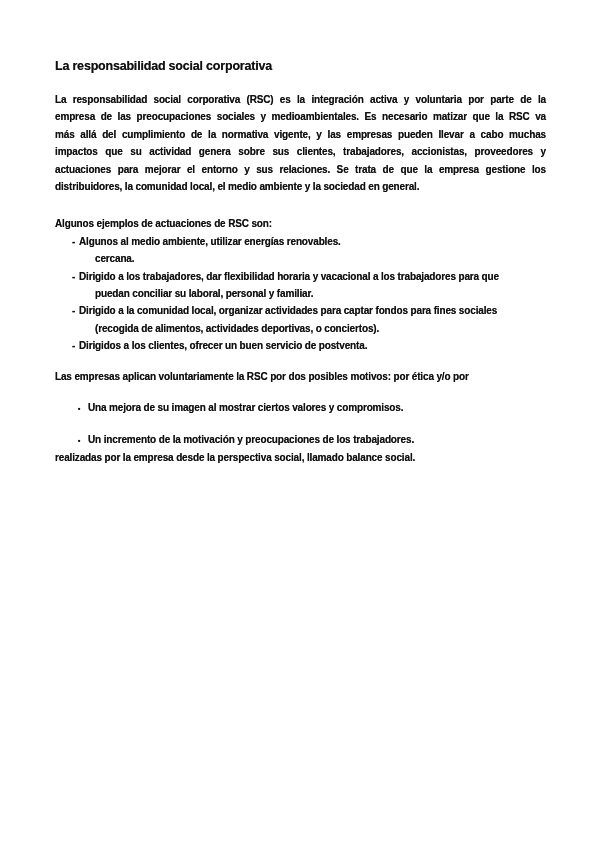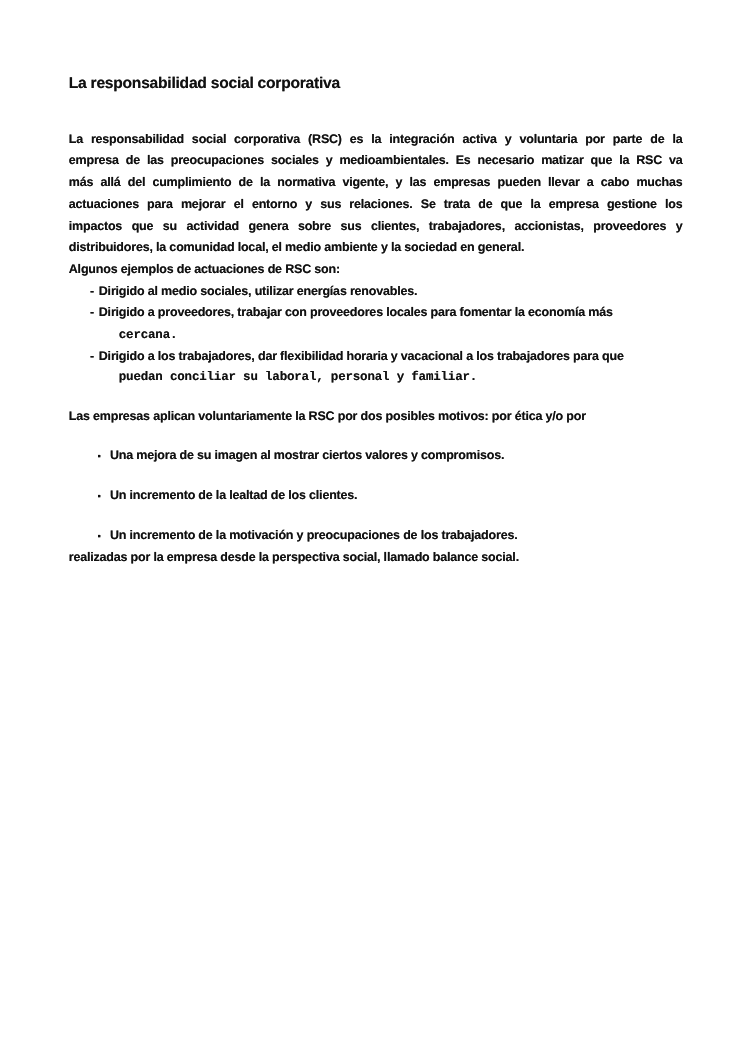--- a/index.html
+++ b/index.html
@@ -26,32 +26,32 @@
     letter-spacing: -0.15px;
     line-height: 17.4px;
     text-shadow: 0 0 0.35px rgba(17,17,17,0.65);
   }
   .doc-title {
     margin-top: 57px;
     font-size: 12.5px;
     line-height: 18px;
     letter-spacing: -0.2px;
   }
-  .intro { margin-top: 28px; }
+  .intro { margin-top: 16px; }
   .intro .jline {
     text-align: justify;
     text-align-last: justify;
   }
   .intro .jline:last-child {
     text-align: center;
     text-align-last: left;
   }
-  .examples-heading { margin-top: 0; }
+  .examples-heading { margin-top: 20px; }
   .dash-item-first { padding-left: 17px; }
-  .dash-item-cont  { padding-left: 40px; font-family: Liberation Mono, monospace; }
+  .dash-item-cont  { padding-left: 40px; }
   .dash-marker {
     display: inline-block;
     width: 7px;
   }
   .motives { margin-top: 13px; }
   .benefits { margin-top: 7px; }
   .bullet-line { padding-left: 23px; margin-top: 14px; }
   .bullet-marker {
     display: inline-block;
     width: 10px;
@@ -65,65 +65,68 @@
 
 <div class="page" style="background: rgb(255, 255, 255);">
   <div class="content" style="color: rgb(17, 17, 17);">
 
     <div class="doc-title">La responsabilidad social corporativa</div>
 
     <div class="intro">
       <div class="line jline">La responsabilidad social corporativa (RSC) es la integración activa y voluntaria por parte de la</div>
       <div class="line jline">empresa de las preocupaciones sociales y medioambientales. Es necesario matizar que la RSC va</div>
       <div class="line jline">más allá del cumplimiento de la normativa vigente, y las empresas pueden llevar a cabo muchas</div>
+      <div class="line jline">impactos que su actividad genera sobre sus clientes, trabajadores, accionistas, proveedores y</div>
       <div class="line jline">actuaciones para mejorar el entorno y sus relaciones. Se trata de que la empresa gestione los</div>
-      <div class="line jline">impactos que su actividad genera sobre sus clientes, trabajadores, accionistas, proveedores y</div>
       <div class="line jline">distribuidores, la comunidad local, el medio ambiente y la sociedad en general.</div>
     </div>
 
     <div class="examples-heading line">Algunos ejemplos de actuaciones de RSC son:</div>
 
     <div class="examples-list">
 
       <div class="list-item">
         <div class="line dash-item-first">
-          <span class="dash-marker">-</span><span>Dirigido al medio sociales, utilizar energías renovables.</span>
+          <span class="dash-marker">-</span><span>Algunos al medio ambiente, utilizar energías renovables.</span>
         </div>
       </div>
 
       <div class="list-item">
-        <div class="line dash-item-first">
-          <span class="dash-marker">-</span><span>Dirigido a proveedores, trabajar con proveedores locales para fomentar la economía más</span>
-        </div>
         <div class="line dash-item-cont">cercana.</div>
       </div>
 
       <div class="list-item">
         <div class="line dash-item-first">
           <span class="dash-marker">-</span><span>Dirigido a los trabajadores, dar flexibilidad horaria y vacacional a los trabajadores para que</span>
         </div>
         <div class="line dash-item-cont">puedan conciliar su laboral, personal y familiar.</div>
       </div>
 
       <div class="list-item">
+        <div class="line dash-item-first">
+          <span class="dash-marker">-</span><span>Dirigido a la comunidad local, organizar actividades para captar fondos para fines sociales</span>
+        </div>
+        <div class="line dash-item-cont">(recogida de alimentos, actividades deportivas, o conciertos).</div>
       </div>
 
+      <div class="list-item">
+        <div class="line dash-item-first">
+          <span class="dash-marker">-</span><span>Dirigidos a los clientes, ofrecer un buen servicio de postventa.</span>
+        </div>
+      </div>
 
     </div>
 
     <div class="motives">
       <div class="line">Las empresas aplican voluntariamente la RSC por dos posibles motivos: por ética y/o por</div>
     </div>
 
     <div class="benefits">
       <div class="line bullet-line">
         <span class="bullet-marker">▪</span><span>Una mejora de su imagen al mostrar ciertos valores y compromisos.</span>
-      </div>
-      <div class="line bullet-line">
-        <span class="bullet-marker">▪</span><span>Un incremento de la lealtad de los clientes.</span>
       </div>
       <div class="line bullet-line">
         <span class="bullet-marker">▪</span><span>Un incremento de la motivación y preocupaciones de los trabajadores.</span>
       </div>
     </div>
 
     <div class="closing">
       <div class="line">realizadas por la empresa desde la perspectiva social, llamado balance social.</div>
     </div>
 

